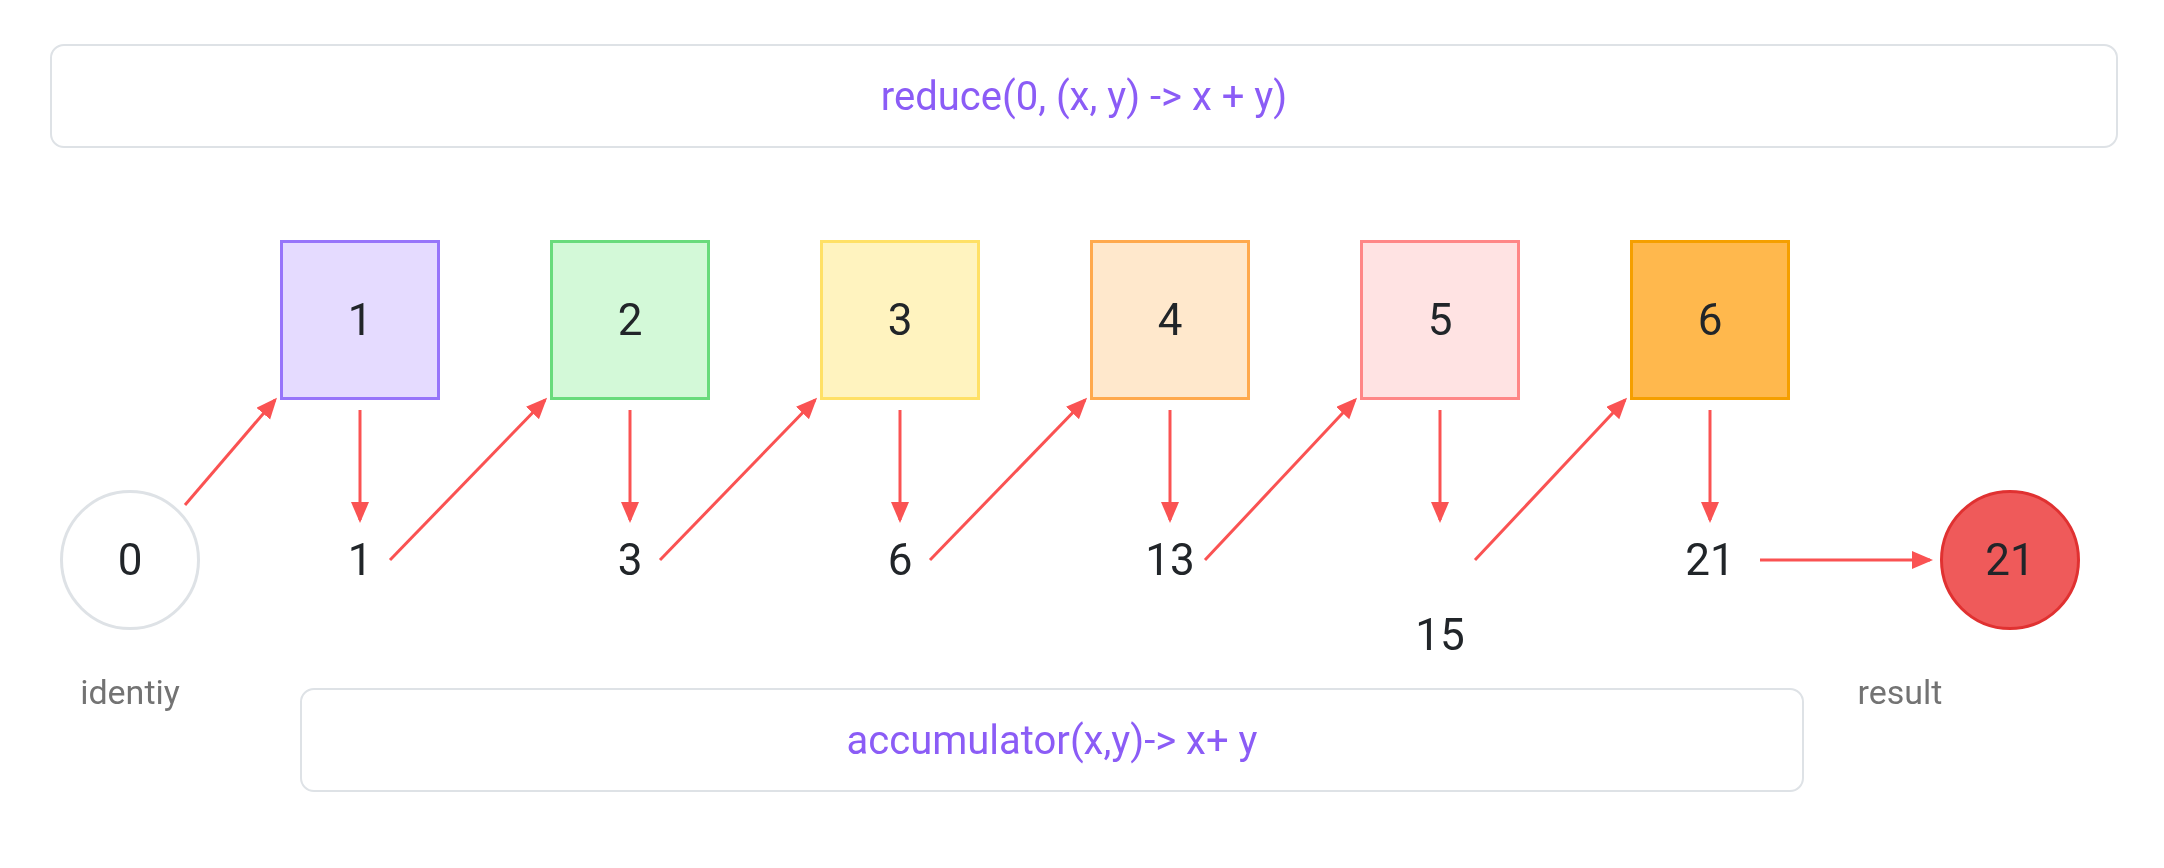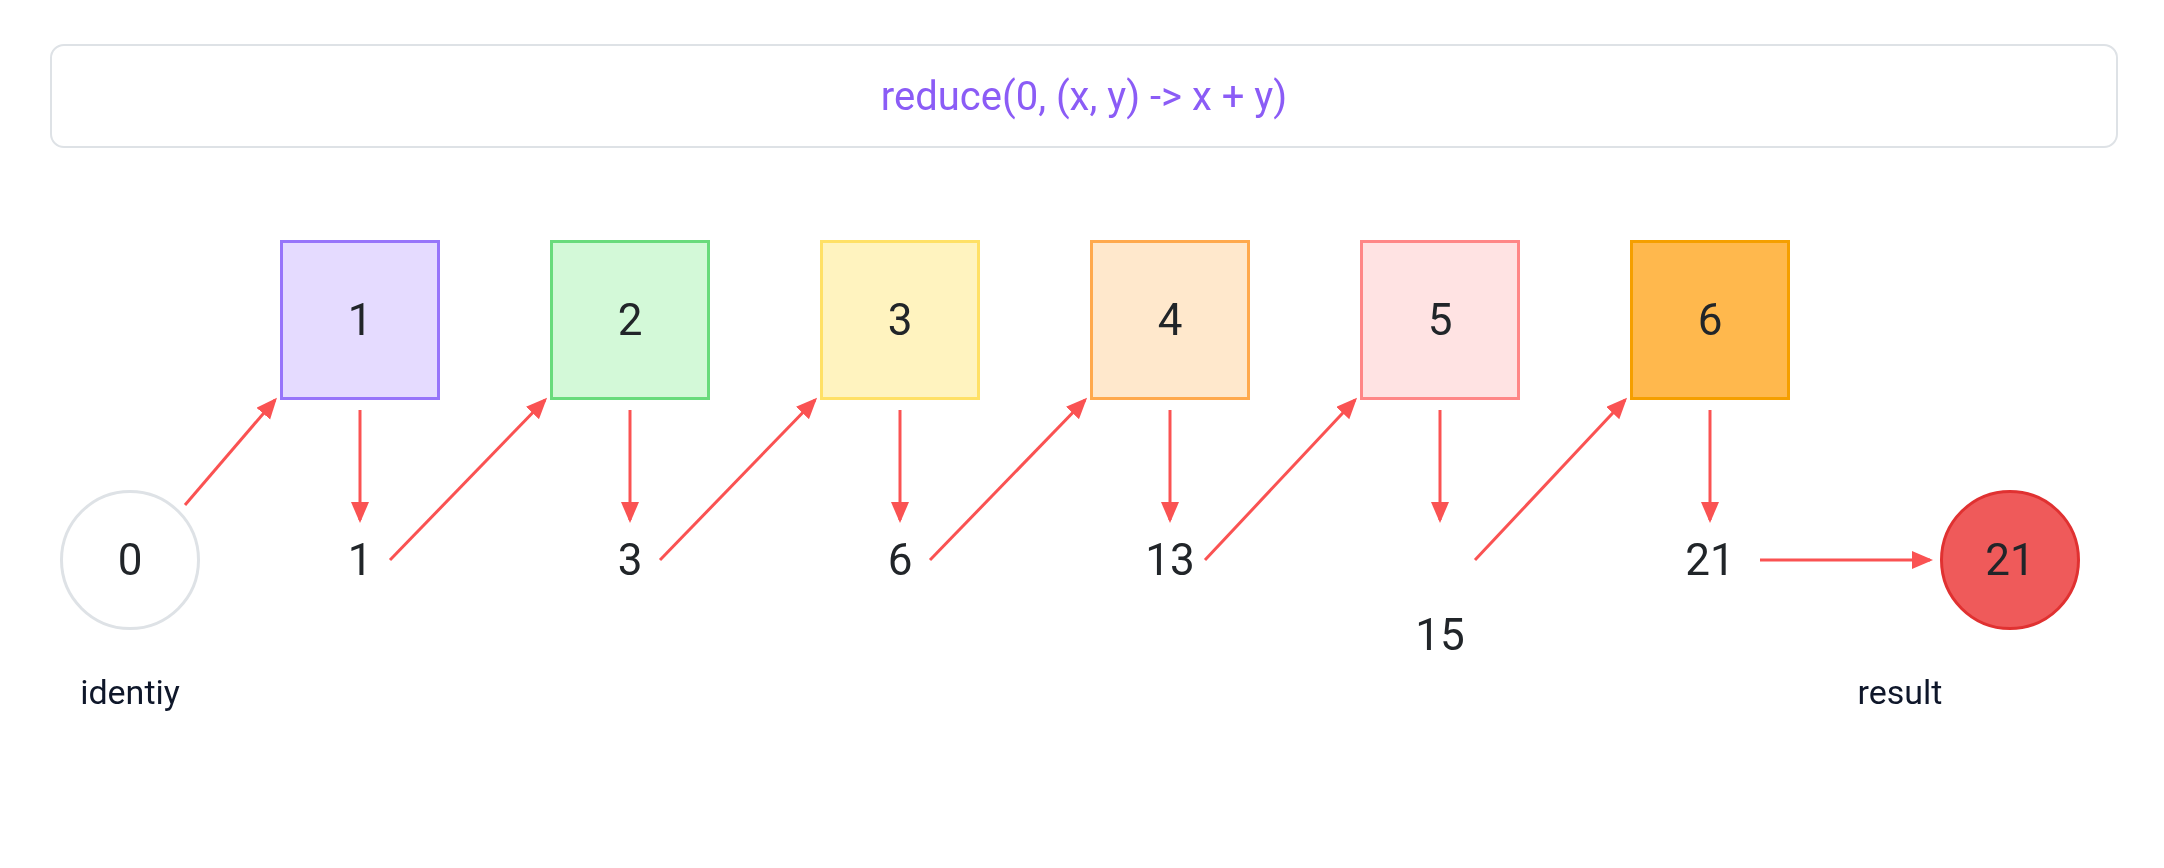--- a/index.html
+++ b/index.html
@@ -68,21 +68,21 @@
   }
   .acc-val {
     position: absolute;
     font-size: 44px;
     color: #212529;
     transform: translate(-50%, -50%);
   }
   .caption {
     position: absolute;
     font-size: 34px;
-    color: #0f172a;
+    color: #737373;
     transform: translate(-50%, 0);
   }
 </style>
 </head>
 <body>
 
 <div class="canvas">
 
   <div class="box-label" style="left:50px; top:44px; width:2064px; height:100px;">
     <span>reduce(0, (x, y) -&gt; x + y)</span>
@@ -117,20 +117,23 @@
       <span>6</span>
     </div>
 
   <div class="acc-val" style="left:360px;  top:560px;">1</div>
   <div class="acc-val" style="left:630px;  top:560px;">3</div>
   <div class="acc-val" style="left:900px;  top:560px;">6</div>
   <div class="acc-val" style="left:1170px; top:560px;">13</div>
   <div class="acc-val" style="left:1440px; top:588px;margin-top:47px;">15</div>
   <div class="acc-val" style="left:1710px; top:560px;">21</div>
 
+  <div class="box-label" style="left:300px; top:688px; width:1500px; height:100px;">
+    <span>accumulator(x,y)-&gt; x+ y</span>
+  </div>
 
   <svg class="svg-layer" viewBox="0 0 2164 868">
     <defs>
       <marker id="arrowhead" markerWidth="8" markerHeight="8" refX="6" refY="3" orient="auto">
         <path d="M0,0 L7,3 L0,6 Z" fill="#fa5252"></path>
       </marker>
     </defs>
     <g stroke="#fa5252" stroke-width="3" fill="none" marker-end="url(#arrowhead)">
 
       <line x1="185" y1="505" x2="275" y2="400"></line>

